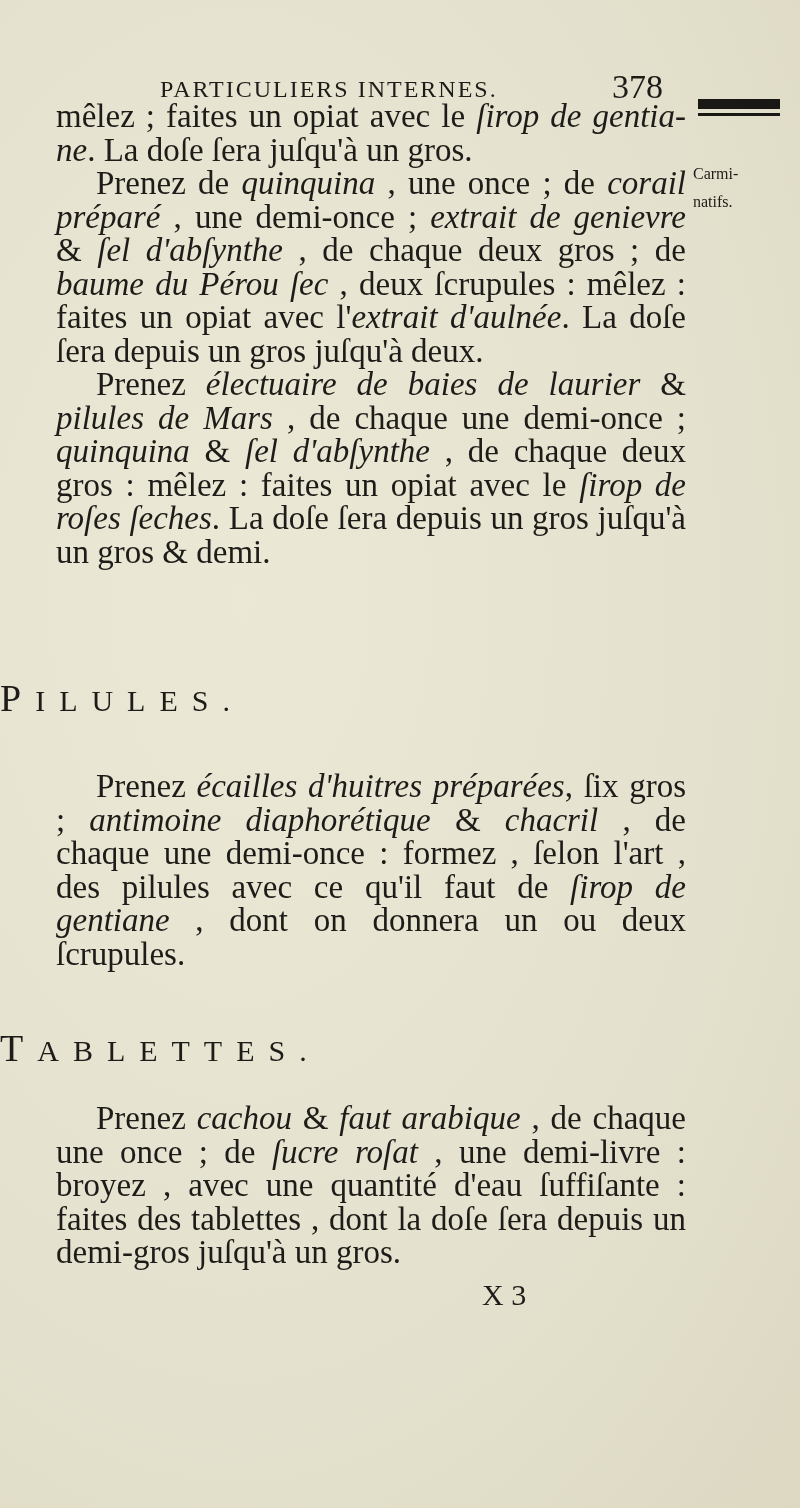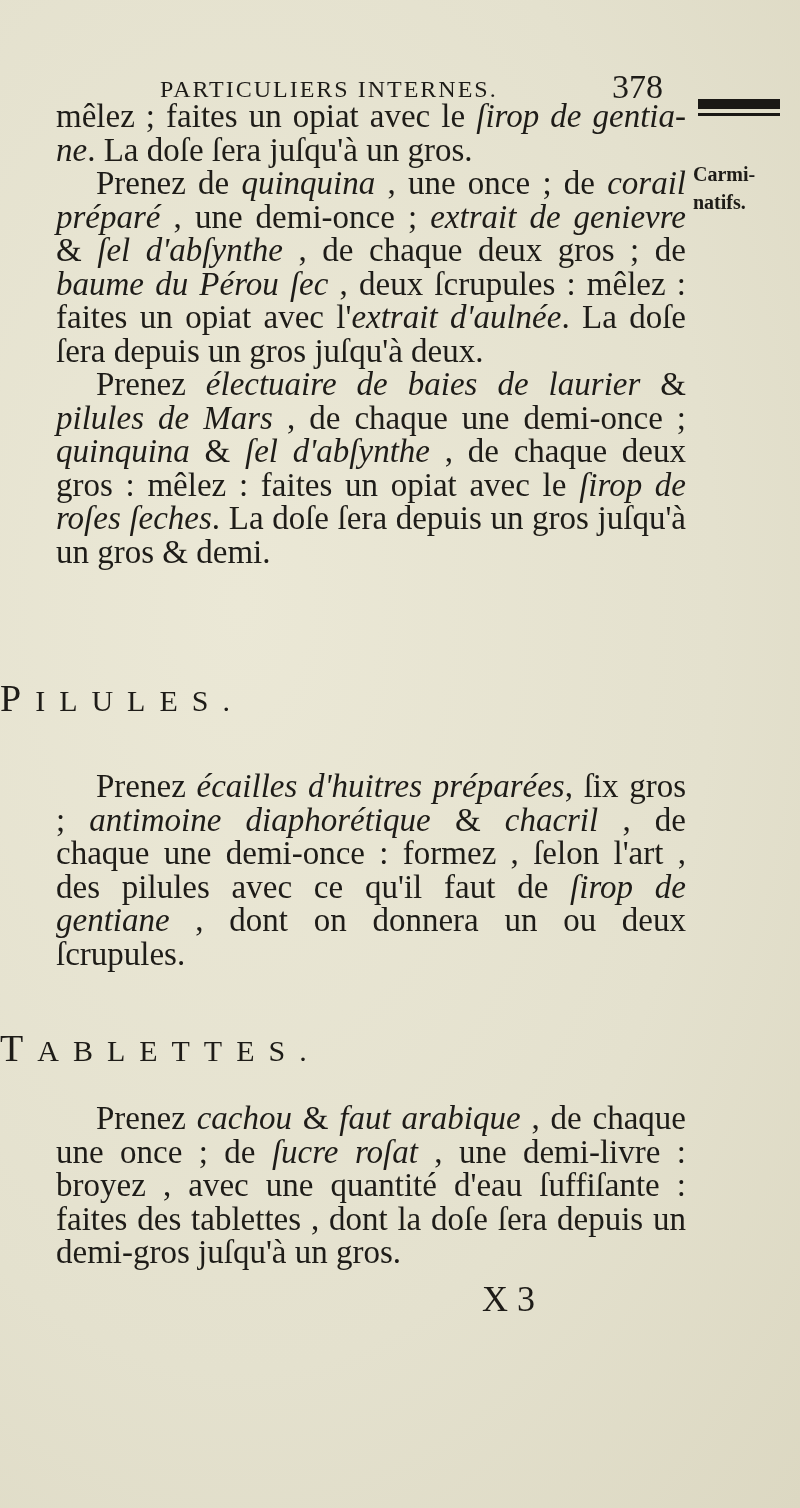--- a/index.html
+++ b/index.html
@@ -14,34 +14,34 @@
     .page { position: absolute; left: 0; top: 0; width: 800px; height: 1508px; }
     .header {
       position: absolute; left: 160px; top: 76px; width: 510px;
       font-size: 24px; letter-spacing: 2px; font-variant: small-caps;
     }
     .header .title { position: absolute; left: 0; top: 0; }
     .header .pageno { position: absolute; left: 452px; top: -8px; font-size: 34px; letter-spacing: 0; }
     .ornament { position: absolute; left: 698px; top: 99px; width: 82px; }
     .ornament .bar1 { height: 10px; background: #1a1815; }
     .ornament .bar2 { height: 3px; background: #1a1815; margin-top: 4px; }
-    .margin-note { position: absolute; left: 693px; top: 160px; font-size: 20px; line-height: 28px; font-weight: bold; }
+    .margin-note { position: absolute; left: 693px; top: 160px; font-size: 16px; line-height: 28px; }
     .body-text {
       position: absolute; left: 56px; width: 630px;
       font-size: 33px; line-height: 33.5px;
     }
     .body-text p { margin: 0; text-align: justify; }
     .body-text p.indent { text-indent: 40px; }
     i { font-style: italic; }
     .section-title {
       position: absolute; left: 0; width: 800px; 
       font-size: 30px; letter-spacing: 14px;
     }
     .section-title .cap { font-size: 38px; }
-    .signature { position: absolute; left: 482px; top: 1278px; font-size: 36px; }
+    .signature { position: absolute; left: 482px; top: 1278px; font-size: 30px; }
   </style>
 </head>
 <body>
 
 <div class="page">
 
   <div class="header">
     <span class="title">PARTICULIERS INTERNES.</span>
     <span class="pageno">378</span>
   </div>

